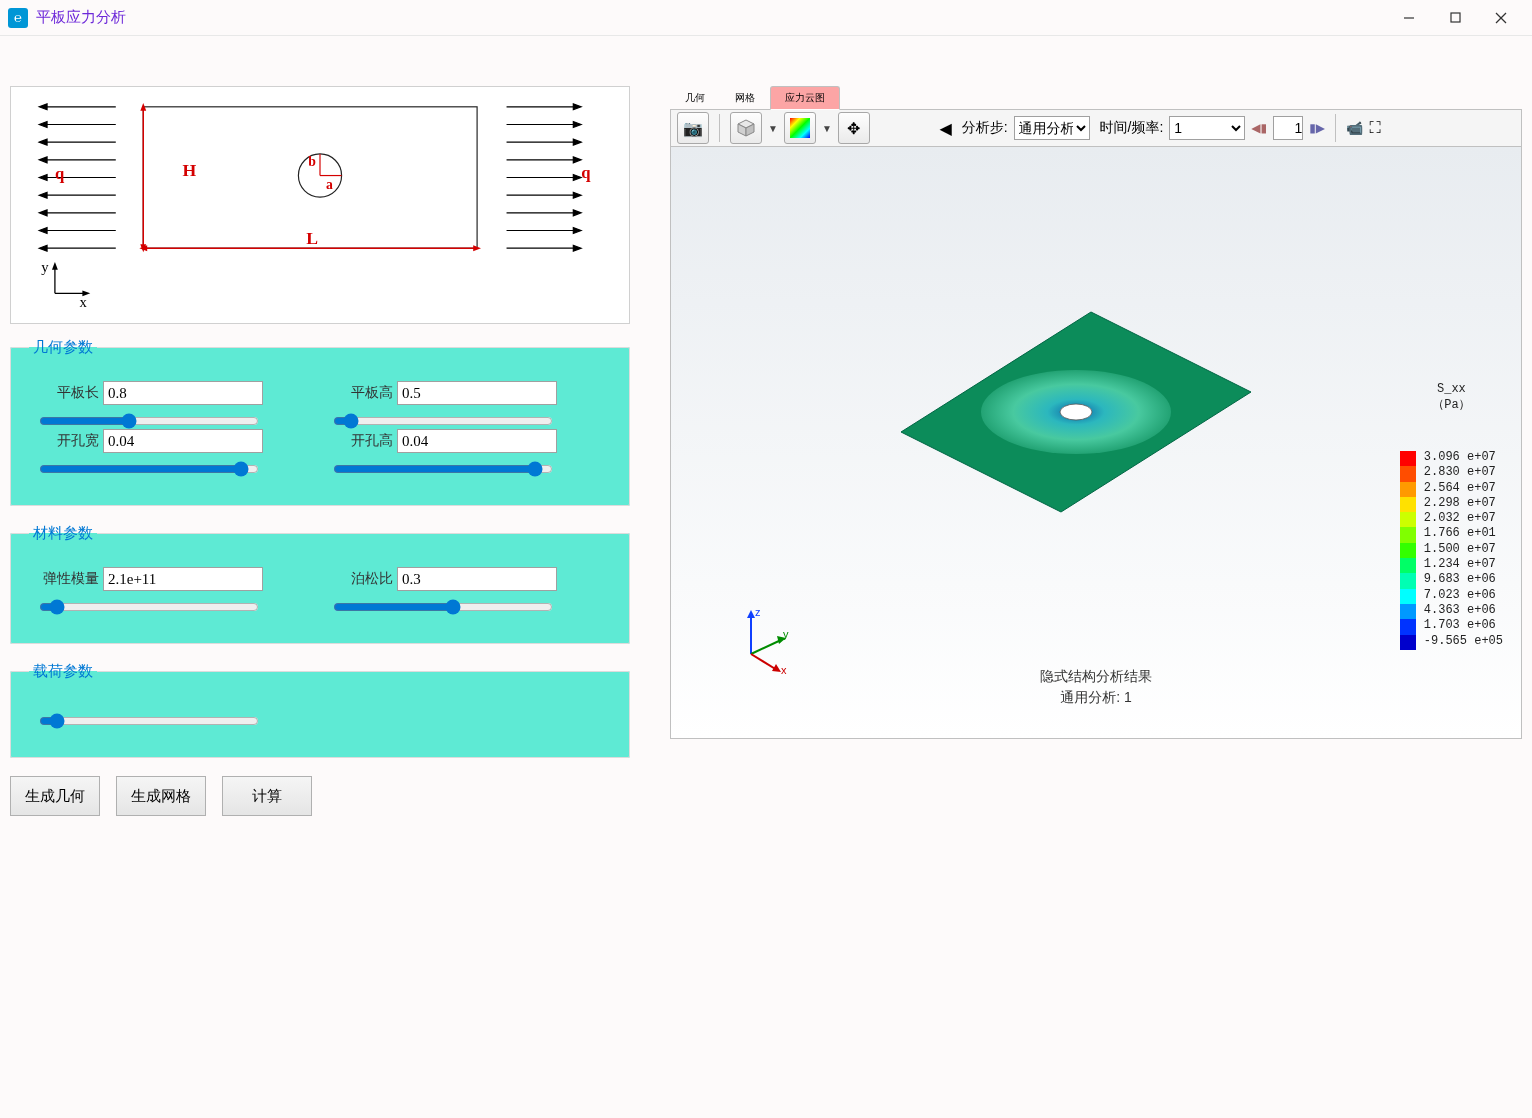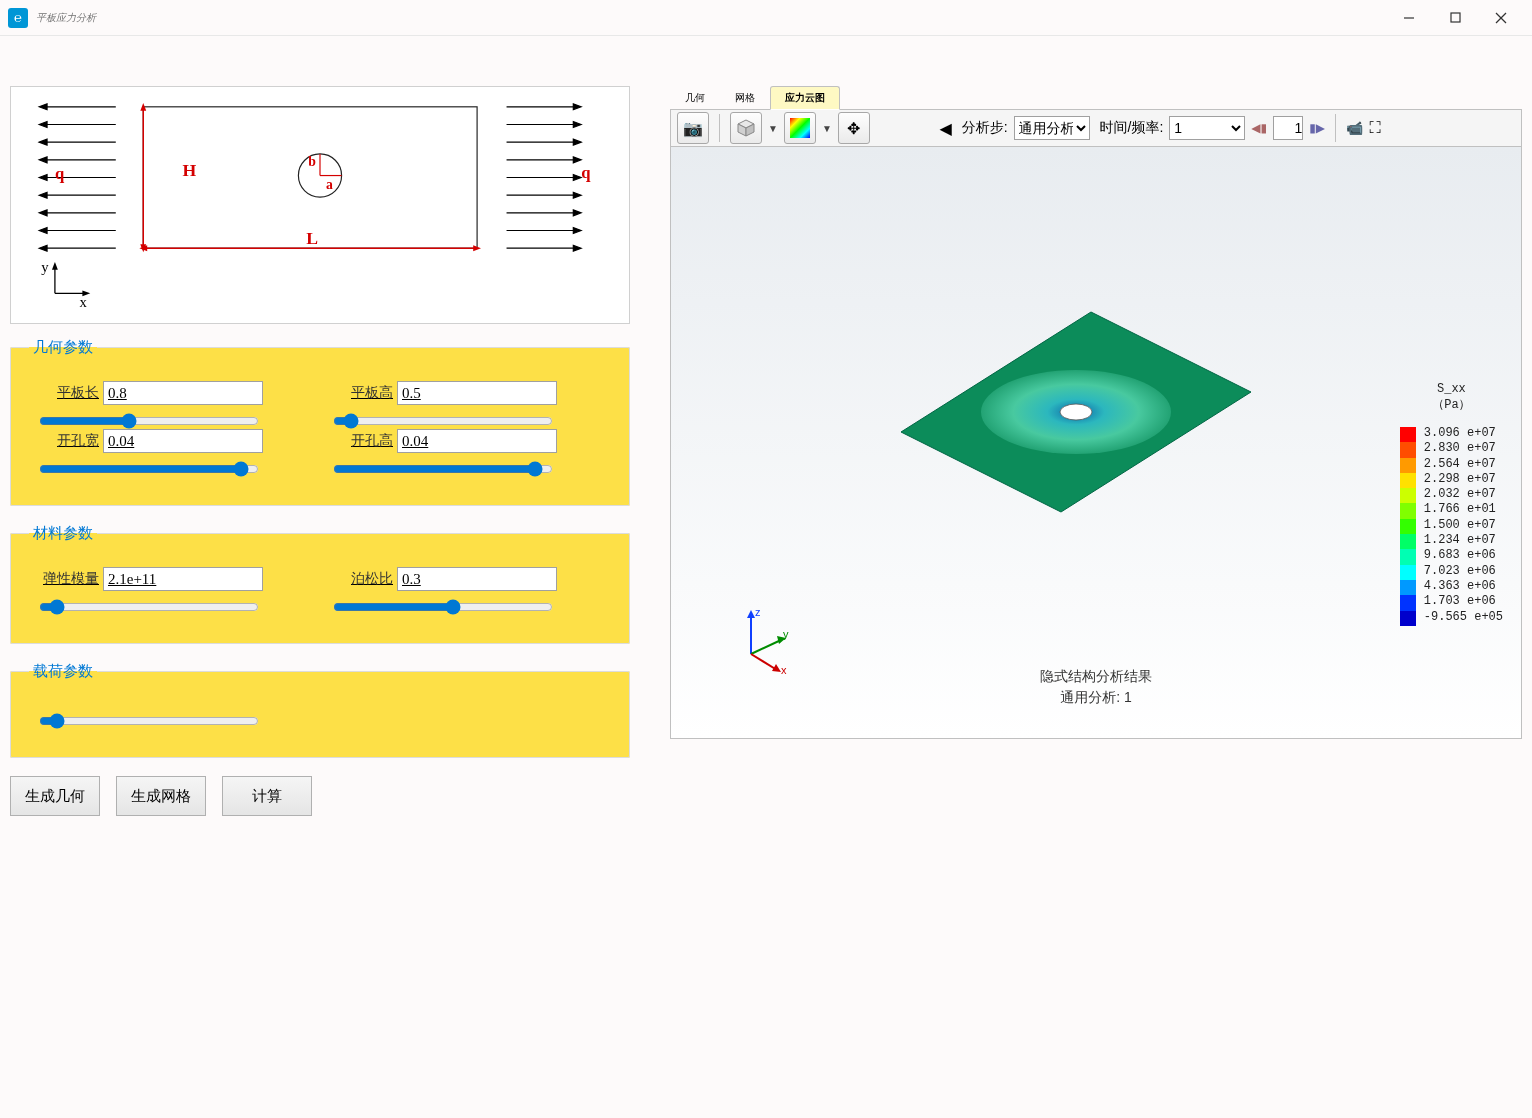--- a/index.html
+++ b/index.html
@@ -19,21 +19,21 @@
   background: #fdfafa;
 }
 .titlebar .app-icon {
   width: 20px; height: 20px;
   background: #0096d6;
   border-radius: 3px;
   display: flex; align-items: center; justify-content: center;
   color: white; font-size: 13px;
   margin-right: 8px;
 }
-.titlebar .title { font-size: 10px; color: #737373; flex: 1; font-style: italic; }
+.titlebar .title { font-size: 15px; color: #6d28d9; flex: 1; }
 .titlebar .win-btn {
   width: 46px; height: 30px;
   display: flex; align-items: center; justify-content: center;
   cursor: pointer;
 }
 .titlebar .win-btn svg { stroke: #333; }
 
 .main {
   display: flex;
   padding: 10px 10px 0 10px;
@@ -48,40 +48,40 @@
   background: white;
   padding: 10px;
   position: relative;
   margin-bottom: 14px;
 }
 .diagram-box svg { width: 100%; height: 100%; }
 
 fieldset {
   border: 1px solid #dcdcdc;
   border-radius: 2px;
-  background: #fde047;
+  background: #5eead4;
   padding: 24px 28px 28px 28px;
   margin-bottom: 18px;
 }
 fieldset legend {
   color: #0078d4;
   font-size: 15px;
   padding: 0 4px;
   margin-left: -10px;
 }
 .param-row {
   display: flex;
   gap: 70px;
 }
 .param-item {
   display: flex;
   flex-direction: column;
 }
 .param-item .row1 {
-  display: flex; align-items: center; text-decoration: underline;
+  display: flex; align-items: center;
 }
 .param-item label {
   font-size: 14px; color: #333;
   width: 60px; text-align: right;
   margin-right: 4px;
 }
 .param-item input[type="text"] {
   width: 160px; height: 24px;
   border: 1px solid #a0a0a0;
   font-size: 15px; padding: 0 4px;
@@ -111,23 +111,22 @@
   font-size: 10px;
 }
 .tabs .tab {
   padding: 4px 14px;
   border: 1px solid transparent;
   cursor: pointer;
 }
 .tabs .tab.active {
   border: 1px solid #c0c0c0;
   border-bottom: 1px solid white;
-  background: #fef9c3;
+  background: #fca5a5;
   border-radius: 3px 3px 0 0;
-  font-weight: bold;
 }
 
 .toolbar {
   display: flex; align-items: center;
   border: 1px solid #c0c0c0;
   height: 38px;
   background: #f5f5f5;
   padding: 0 6px;
   gap: 6px;
   margin-top: -1px;
@@ -169,21 +168,21 @@
   position: absolute;
   left: 60px; bottom: 60px;
 }
 .legend-block {
   position: absolute;
   right: 18px; top: 235px;
   font-family: "Courier New", monospace;
   font-size: 12px;
   color: #222;
 }
-.legend-title { text-align: center; font-size: 12px; margin-bottom: 14px; }
+.legend-title { text-align: center; font-size: 12px; margin-bottom: 38px; }
 .legend-row {
   display: flex; align-items: flex-start; line-height: 1;
   height: 15.3px;
 }
 .legend-swatch {
   width: 16px; height: 15.3px;
   margin-right: 8px;
 }
 
 .plate-wrap {

